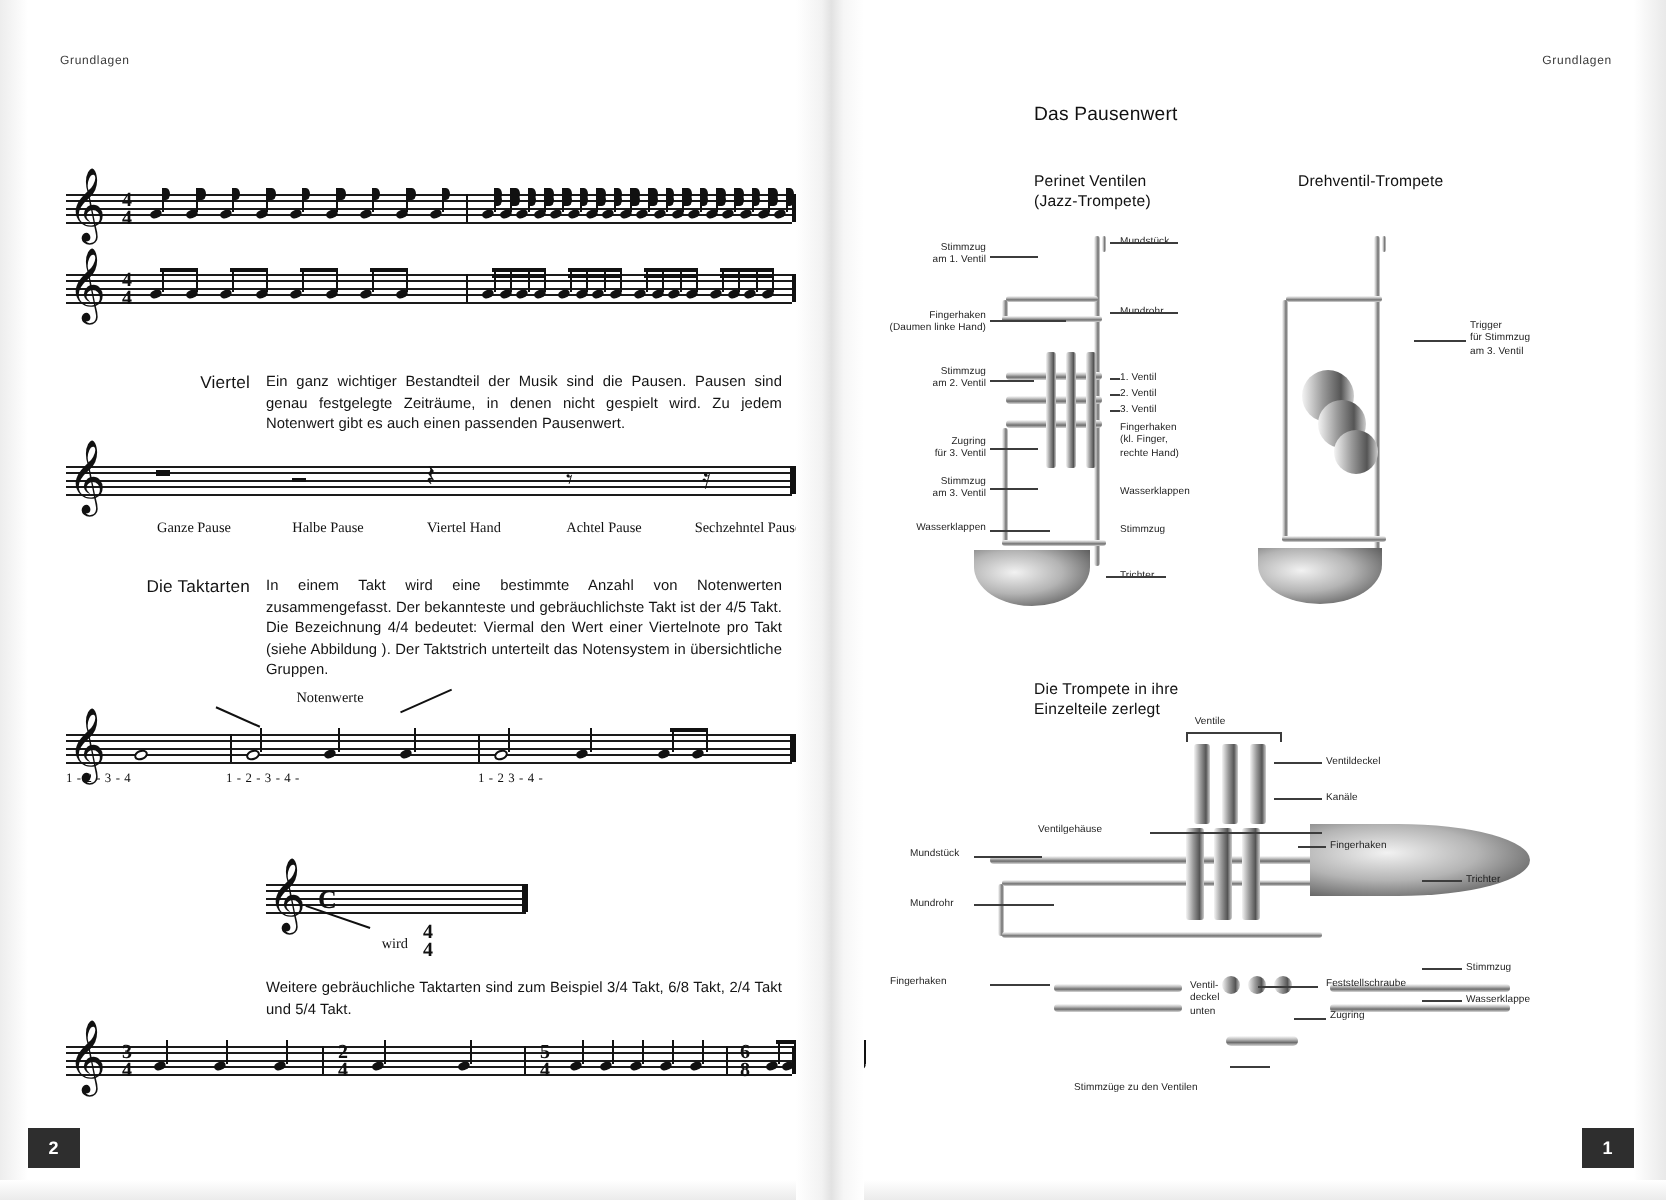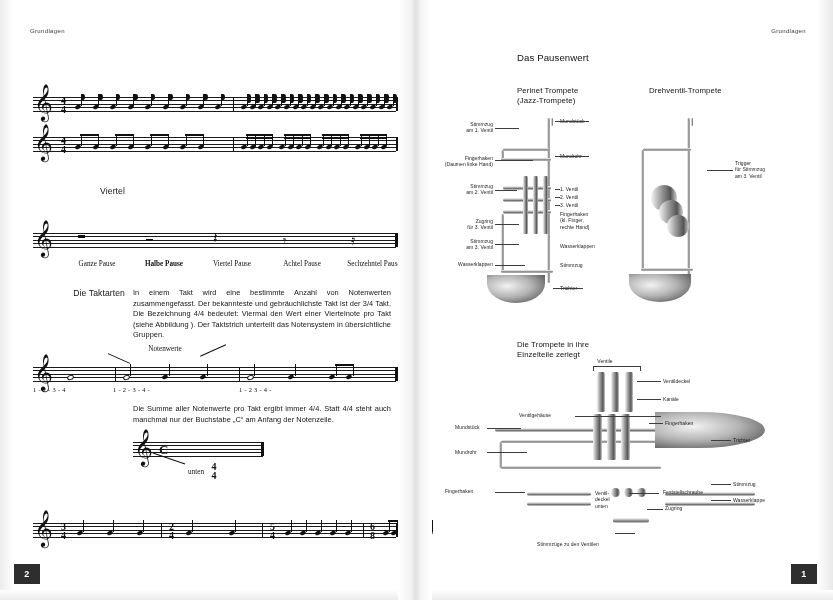--- a/index.html
+++ b/index.html
@@ -336,47 +336,48 @@
         <div class="head" style="left: 339.2px; top: 12.82px;"></div>
         <div class="stem" style="left: 344.7px; top: 1.82px; height: 12px;"></div>
         <div class="head" style="left: 347.8px; top: 12.82px;"></div>
         <div class="stem" style="left: 353.3px; top: 1.82px; height: 12px;"></div>
         <div class="beam" style="left: 327.2px; top: 1.82px; width: 27px;"></div>
         <div class="beam" style="left: 327.2px; top: 5.12px; width: 27px;"></div>
         <div class="barline thick" style="left: 363px; top: 5px; height: 13.6px;"></div>
       </div>
 
     <div class="sidehead" style="left:40px;top:186px;width:85px;">Viertel</div>
+    <div class="para" style="left:133px;top:186px;width:258px;">Ein ganz wichtiger Bestandteil der Musik sind die Pausen. Pausen sind genau festgelegte Zeiträume, in denen nicht gespielt wird. Zu jedem Notenwert gibt es auch einen passenden Pausenwert.</div>
 
     <div class="staff" id="staff3" style="left:33px;top:228px;width:363px;height:26px;">
         <div class="lines">
           <i style="top: 5px;"></i>
           <i style="top: 8.4px;"></i>
           <i style="top: 11.8px;"></i>
           <i style="top: 15.2px;"></i>
           <i style="top: 18.6px;"></i>
         </div>
         <div class="clef" style="left: 1px; top: -6px;">𝄞</div>
         <div class="rest-whole" style="left: 45px; top: 7.2px;"></div>
         <div class="rest-half" style="left: 113px; top: 10.6px;"></div>
         <div class="glyph" style="left: 180px; top: 2.5px; font-size: 15px;">𝄽</div>
         <div class="glyph" style="left: 250px; top: 5.5px; font-size: 13px;">𝄾</div>
         <div class="glyph" style="left: 318px; top: 4.5px; font-size: 14px;">𝄿</div>
         <div class="barline thick" style="left: 362px; top: 5px; height: 13.6px;"></div>
       </div>
     <div id="rest-captions">
         <div class="caption" style="left: 67px; top: 260px; width: 60px;">Ganze Pause</div>
-        <div class="caption" style="left: 133px; top: 260px; width: 62px; font-weight: bold;">Halbe Pause</div>
-        <div class="caption" style="left: 201px; top: 260px; width: 62px;">Viertel Pause</div>
+        <div class="caption" style="left: 133px; top: 260px; width: 62px;">Halbe Pause</div>
+        <div class="caption" style="left: 201px; top: 260px; width: 62px;">Viertel Hand</div>
         <div class="caption" style="left: 271px; top: 260px; width: 62px;">Achtel Pause</div>
         <div class="caption" style="left: 338px; top: 260px; width: 72px;">Sechzehntel Pause</div>
       </div>
 
     <div class="sidehead" style="left:30px;top:288px;width:95px;">Die Taktarten</div>
-    <div class="para" style="left:133px;top:288px;width:258px;">In einem Takt wird eine bestimmte Anzahl von Notenwerten zusammengefasst. Der bekannteste und gebräuchlichste Takt ist der 3/4 Takt. Die Bezeichnung 4/4 bedeutet: Viermal den Wert einer Viertelnote pro Takt (siehe Abbildung ). Der Taktstrich unterteilt das Notensystem in übersichtliche Gruppen.</div>
+    <div class="para" style="left:133px;top:288px;width:258px;">In einem Takt wird eine bestimmte Anzahl von Notenwerten zusammengefasst. Der bekannteste und gebräuchlichste Takt ist der 4/5 Takt. Die Bezeichnung 4/4 bedeutet: Viermal den Wert einer Viertelnote pro Takt (siehe Abbildung ). Der Taktstrich unterteilt das Notensystem in übersichtliche Gruppen.</div>
 
     <div class="caption" style="left:130px;top:345px;width:70px;">Notenwerte</div>
     <div class="leader" style="left:107px;top:358px;width:24px;transform:rotate(24deg);"></div>
     <div class="leader" style="left:199px;top:350px;width:28px;transform:rotate(-24deg);"></div>
 
     <div class="staff" id="staff4" style="left:33px;top:362px;width:363px;height:26px;">
         <div class="lines">
           <i style="top: 5px;"></i>
           <i style="top: 8.4px;"></i>
           <i style="top: 11.8px;"></i>
@@ -403,41 +404,41 @@
         <div class="stem" style="left: 319.5px; top: 1.82px; height: 12px;"></div>
         <div class="beam" style="left: 301.7px; top: 1.82px; width: 18.5px;"></div>
         <div class="barline thick" style="left: 362px; top: 5px; height: 13.6px;"></div>
       </div>
     <div id="count-row">
         <div class="counts" style="left: 33px; top: 386px;">1 - 2 - 3 - 4</div>
         <div class="counts" style="left: 113px; top: 386px;">1 - 2 - 3 - 4 - </div>
         <div class="counts" style="left: 239px; top: 386px;">1 - 2     3 - 4  -</div>
       </div>
 
-    <div class="para" style="left:133px;top:404px;width:258px;">Die Summe aller Notenwerte pro Takt ergibt immer 4/4. Statt 4/4 steht auch manchmal nur der Buchstabe „C“ am Anfang der Notenzeile.</div>
 
     <div class="staff" id="staff5" style="left:133px;top:437px;width:130px;height:26px;">
         <div class="lines">
           <i style="top: 5px;"></i>
           <i style="top: 8.4px;"></i>
           <i style="top: 11.8px;"></i>
           <i style="top: 15.2px;"></i>
           <i style="top: 18.6px;"></i>
         </div>
         <div class="clef" style="left: 1px; top: -6px;">𝄞</div>
         <div class="glyph" style="left: 26px; top: 5.6px; font-size: 13px; font-family: &quot;Liberation Serif&quot;, serif; font-weight: bold;">C</div>
         <div class="barline thick" style="left: 128px; top: 5px; height: 13.6px;"></div>
       </div>
-    <div class="caption" style="left:178px;top:468px;width:26px;text-align:right;">unten</div>
+    <div class="caption" style="left:178px;top:468px;width:26px;text-align:right;">wird</div>
     <div class="timesig" style="left:209px;top:462px;width:10px;">
       <span>4</span>
       <span>4</span>
     </div>
     <div class="leader" style="left:152px;top:458px;width:34px;transform:rotate(19deg);"></div>
 
+    <div class="para" style="left:133px;top:489px;width:258px;">Weitere gebräuchliche Taktarten sind zum Beispiel 3/4 Takt, 6/8 Takt, 2/4 Takt und 5/4 Takt.</div>
 
     <div class="staff" id="staff6" style="left:33px;top:518px;width:363px;height:26px;">
         <div class="lines">
           <i style="top: 5px;"></i>
           <i style="top: 8.4px;"></i>
           <i style="top: 11.8px;"></i>
           <i style="top: 15.2px;"></i>
           <i style="top: 18.6px;"></i>
         </div>
         <div class="clef" style="left: 1px; top: -6px;">𝄞</div>
@@ -500,21 +501,21 @@
     <div class="folio folio-left">2</div>
   </div>
 
   <div class="page page-right">
 
     <div class="running-head rh-right">Grundlagen</div>
 
     <div class="sect-title" style="left:102px;top:52px;">Das Pausenwert</div>
 
     <div class="fig-title" style="left:102px;top:86px;">
-      <div>Perinet Trompete</div>
+      <div>Perinet Ventilen</div>
       <div>(Jazz-Trompete)</div>
     </div>
     <div class="fig-title" style="left:234px;top:86px;">Drehventil-Trompete</div>
 
     <div id="fig1-art">
         <div class="tube-v" style="left:132px;top:118px;width:3px;height:165px;"></div>
         <div class="tube" style="left:88px;top:148px;width:46px;height:3px;"></div>
         <div class="tube-v" style="left:86px;top:150px;width:3px;height:10px;"></div>
         <div class="tube" style="left:86px;top:158px;width:50px;height:3px;"></div>
         <div class="tube" style="left:88px;top:186px;width:48px;height:4px;"></div>

